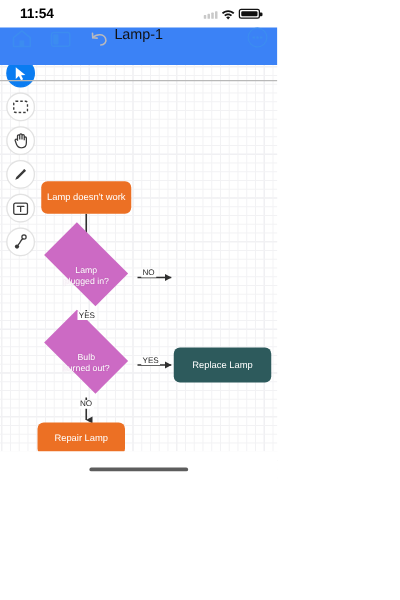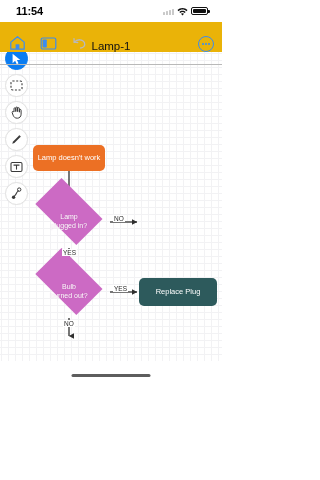--- a/index.html
+++ b/index.html
@@ -78,22 +78,22 @@
     border-radius: 1px;
   }
 
   
   .nav-bar {
     position: absolute;
     top: 22px; left: 0;
     width: 222px;
     height: 30px;
     display: flex;
-    align-items: flex-end;
-    background: #eab308;
+    align-items: flex-start;
+    background: #3b82f6;
     z-index: 40;
     padding: 0 8px;
   }
   .nav-left { display: flex; align-items: center; gap: 13px; }
   .nav-btn {
     width: 18px; height: 18px;
     display: flex;
     align-items: center;
     justify-content: center;
     cursor: pointer;
@@ -368,23 +368,26 @@
 
 
     <div class="diamond-wrap" style="left:28px; top:214px; width:82px; height:52px;">
       <span class="dlabel">
         <span>Bulb</span><br>
         <span>burned out?</span>
       </span>
     </div>
 
     <div class="node node-rect node-action" style="left:139px; top:226px; width:78px; height:28px;">
-      <span>Replace Plug</span>
-    </div>
-
+      <span>Replace Lamp</span>
+    </div>
+
+    <div class="node node-rect node-start" style="left:30px; top:286px; width:70px; height:26px;">
+      <span>Repair Lamp</span>
+    </div>
 
     <div class="edge-label" style="left:113px; top:163px;">NO</div>
     <div class="edge-label" style="left:62px; top:197px;">YES</div>
     <div class="edge-label" style="left:113px; top:233px;">YES</div>
     <div class="edge-label" style="left:63px; top:268px;">NO</div>
 
   </div>
 
   <div class="tool-rail">
 

